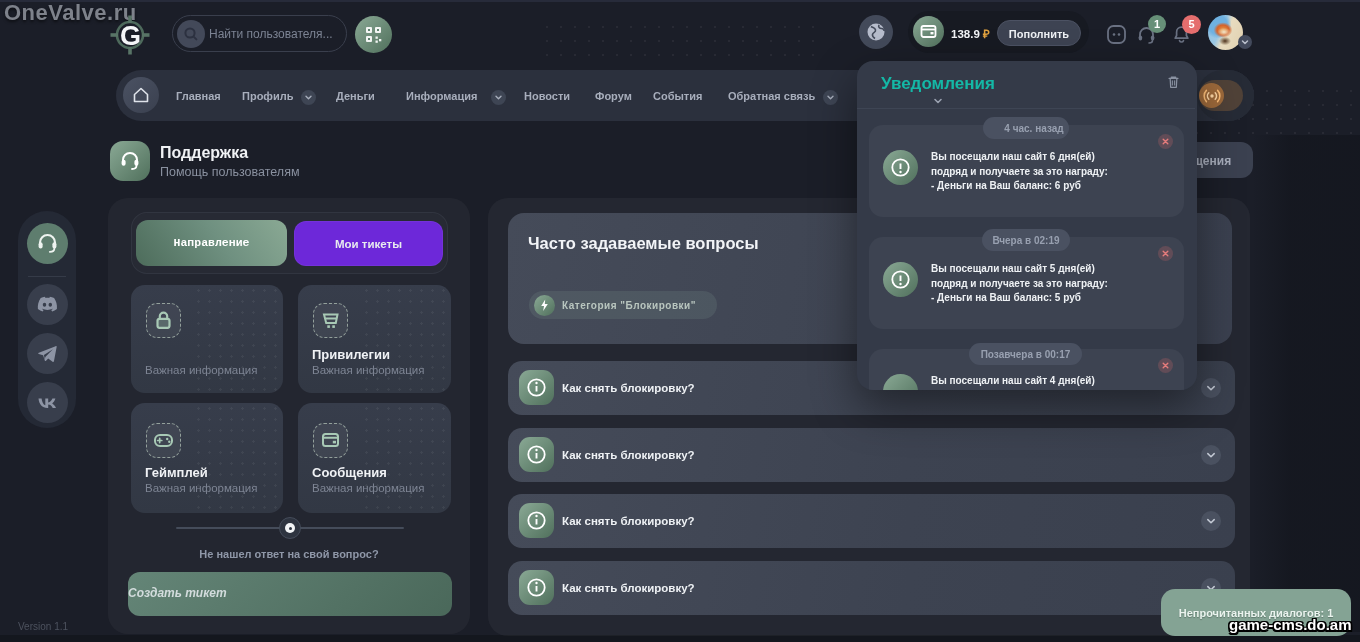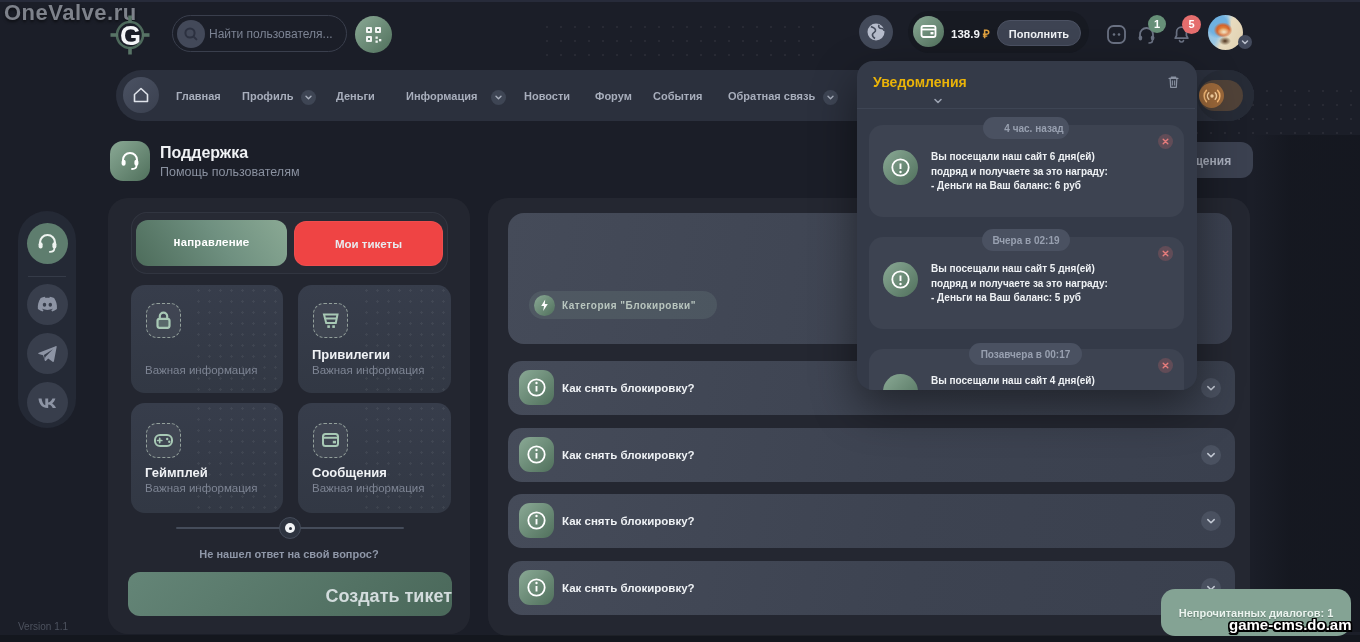--- a/index.html
+++ b/index.html
@@ -193,21 +193,21 @@
   </div>
 </div>
 <div class="abs" style="left:18px;top:621px;font-size:10px;color:#4d525e;">Version 1.1</div>
 
 <div class="abs card-outer" style="left:108px;top:198px;width:362px;height:436px;background:rgba(255,255,255,0.04);"></div>
 
 <div class="abs" style="left:131px;top:212px;width:317px;height:62px;border:1px solid #40465366;border-radius:16px;background:rgba(255,255,255,0.02);"></div>
 <div class="abs" style="left:136px;top:220px;width:151px;height:46px;border-radius:12px;background:linear-gradient(55deg,#4d6c5b 0%,#6f9080 55%,#8aa994 100%);">
   <div class="abs bold" style="left:0;top:16px;width:100%;text-align:center;font-size:11.5px;color:#ffffff;font-family:Liberation Mono, monospace;">Направление</div>
 </div>
-<div class="abs" style="left:294px;top:221px;width:149px;height:45px;border-radius:12px;background:#ef4444;border:1px solid rgba(255,255,255,0.05);">
+<div class="abs" style="left:294px;top:221px;width:149px;height:45px;border-radius:12px;background:#6d28d9;border:1px solid rgba(255,255,255,0.05);">
   <div class="abs bold" style="left:0;top:16px;width:100%;text-align:center;font-size:11.5px;color:#e8ebef;">Мои тикеты</div>
 </div>
 
 <div class="abs" style="left:131px;top:285px;width:152px;height:108px;border-radius:14px;background:linear-gradient(180deg,#373d4b 0%,#323844 100%);overflow:hidden;">
   <div class="abs dotgrid" style="right:0;top:0;width:90px;height:108px;background-size:11px 11px;"></div>
   <div class="abs" style="left:15px;top:18px;width:35px;height:35px;border:1.5px dashed #93a09b;border-radius:11px;background:rgba(255,255,255,0.05);">
     <svg width="33" height="33" viewBox="0 0 33 33">
         <rect x="10.5" y="14.8" width="12" height="9" rx="2" fill="rgba(150,190,165,0.3)" stroke="#a8c9b5" stroke-width="2.2"></rect>
         <path d="M12.8 14.8 L12.8 12.3 C12.8 10.2,14.4 8.6,16.5 8.6 C18.6 8.6,20.2 10.2,20.2 12.3 L20.2 14.8" fill="none" stroke="#a8c9b5" stroke-width="2.2"></path>
       </svg>
@@ -253,26 +253,27 @@
   <div class="abs bold" style="left:14px;top:62px;font-size:13px;color:#f0f2f5;">Сообщения</div>
   <div class="abs" style="left:14px;top:79px;font-size:11.5px;color:#7e8594;">Важная информация</div>
 </div>
 
 <div class="abs" style="left:176px;top:527px;width:228px;height:2px;background:#454c5a;border-radius:1px;"></div>
 <div class="abs" style="left:279px;top:517px;width:22px;height:22px;border-radius:50%;background:#2e3440;border:1px solid #454c5a;"></div>
 <div class="abs" style="left:285px;top:523px;width:10px;height:10px;border-radius:50%;background:#f2f4f6;"></div>
 <div class="abs" style="left:288.5px;top:526.5px;width:3px;height:3px;border-radius:50%;background:#2e3440;"></div>
 <div class="abs bold" style="left:108px;top:548px;width:362px;text-align:center;font-size:11px;color:#8f97a8;">Не нашел ответ на свой вопрос?</div>
 <div class="abs" style="left:128px;top:572px;width:324px;height:44px;border-radius:12px;background:linear-gradient(135deg,#648577 0%,#4a685a 100%);">
-  <div class="abs bold" style="left:0;top:14px;width:100%;text-align:right;font-size:18px;color:#d3dcdd;">Создать тикет</div>
+  <div class="abs bold" style="left:0;top:14px;width:100%;text-align:left;font-size:12px;color:#d3dcdd;font-style:italic;">Создать тикет</div>
 </div>
 
 <div class="abs card-outer" style="left:488px;top:198px;width:762px;height:438px;background:rgba(255,255,255,0.045);"></div>
 
 <div class="abs" style="left:508px;top:213px;width:724px;height:131px;border-radius:16px;background:linear-gradient(100deg,#454b59 0%,#3e4452 55%,#3b4150 100%);">
+  <div class="abs bold" style="left:20px;top:21px;font-size:16.5px;color:#f2f4f7;">Часто задаваемые вопросы</div>
   <div class="abs" style="left:21px;top:78px;width:188px;height:28px;border-radius:14px;background:rgba(120,140,135,0.22);">
     <div class="abs sage" style="left:5px;top:3.5px;width:21px;height:21px;border-radius:50%;">
       <svg width="21" height="21" viewBox="0 0 21 21">
           <path d="M11.2 4.5 L7.2 11 L10 11 L9.2 16 L13.8 9 L10.8 9 Z" fill="#fff"></path>
         </svg>
     </div>
     <div class="abs bold" style="left:33px;top:9px;font-size:10px;color:#b9c6bf;letter-spacing:0.5px;">Категория "Блокировки"</div>
   </div>
 </div>
 
@@ -331,21 +332,21 @@
   </div>
   <div class="abs bold" style="left:54px;top:21px;font-size:11.5px;color:#eef1f4;">Как снять блокировку?</div>
   <div class="abs" style="left:693px;top:17px;width:20px;height:20px;border-radius:50%;background:#4a5160;">
     <svg width="20" height="20" viewBox="0 0 20 20">
         <path d="M6.8 8.6 L10 11.8 L13.2 8.6" fill="none" stroke="#c3c9d4" stroke-width="1.5" stroke-linecap="round" stroke-linejoin="round"></path>
       </svg>
   </div>
 </div>
 
 <div class="abs" style="left:857px;top:61px;width:340px;height:329px;border-radius:16px;background:#343a48;box-shadow:0 18px 45px rgba(0,0,0,0.45);overflow:hidden;">
-  <div class="abs bold" style="left:16px;top:13px;font-size:14px;color:#eab308;">Уведомления</div>
+  <div class="abs bold" style="left:24px;top:13px;font-size:17px;color:#14b8a6;">Уведомления</div>
   <svg class="abs" style="left:73px;top:32px;" width="16" height="16" viewBox="0 0 16 16">
       <path d="M5 6.5 L8 9.5 L11 6.5" fill="none" stroke="#9aa1b0" stroke-width="1.6" stroke-linecap="round" stroke-linejoin="round"></path>
     </svg>
   <svg class="abs" style="left:309px;top:13px;" width="15" height="16" viewBox="0 0 17 18">
       <path d="M3.5 5 L13.5 5 M6 5 L6 3.5 L11 3.5 L11 5 M4.7 5 L5.3 15 L11.7 15 L12.3 5" fill="none" stroke="#8a92a2" stroke-width="1.4" stroke-linecap="round" stroke-linejoin="round"></path>
       <path d="M7.2 7.5 L7.2 12.5 M9.8 7.5 L9.8 12.5" stroke="#8a92a2" stroke-width="1.2" stroke-linecap="round"></path>
     </svg>
   <div class="abs" style="left:0;top:47px;width:338px;height:1px;background:#3e4554;"></div>
 
   <div class="abs" style="left:12px;top:64px;width:315px;height:92px;border-radius:14px;background:#3d4351;"></div>

